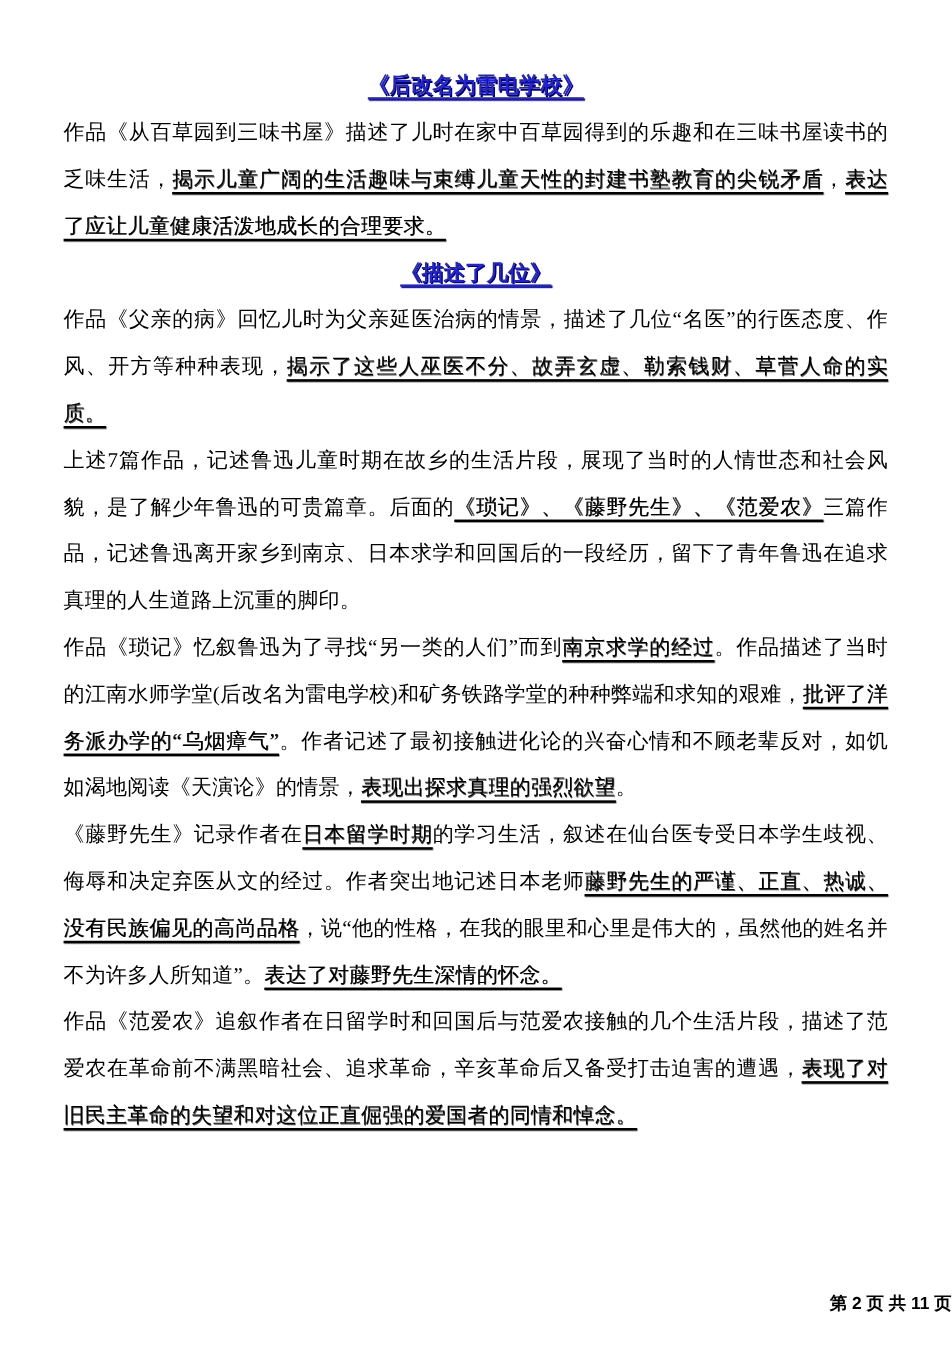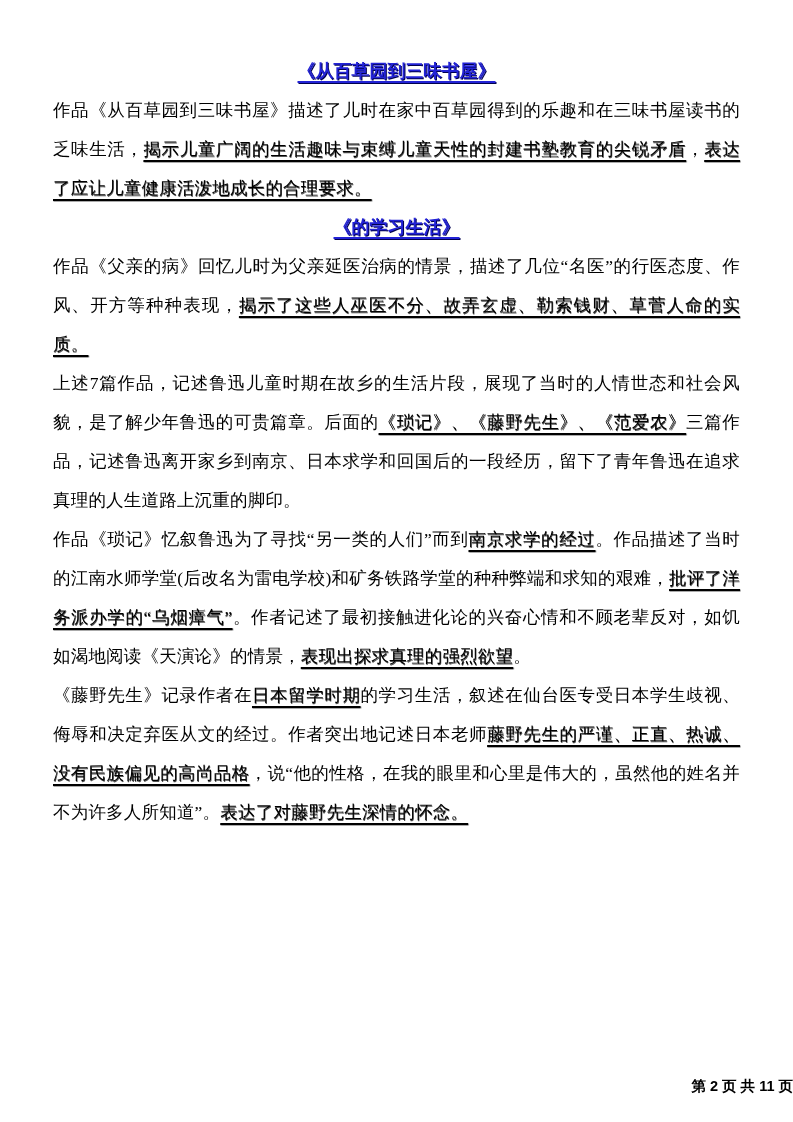--- a/index.html
+++ b/index.html
@@ -64,22 +64,23 @@
     font-weight: bold;
     font-family: "Liberation Sans", "DejaVu Sans", sans-serif;
     color: #000000;
   }
 </style>
 </head>
 <body>
 
 <div class="page">
   <div class="content">
-      <div class="heading"><a class="heading-link">《从百草园到三味书屋》</a></div>
+      <div class="heading"><a class="heading-link">《后改名为雷电学校》</a></div>
       <p class="para"><span class="run">作品《从百草园到三味书屋》描述了儿时在家中百草园得到的乐趣和在三味书屋读书的乏味生活，</span><span class="run em">揭示儿童广阔的生活趣味与束缚儿童天性的封建书塾教育的尖锐矛盾</span><span class="run">，</span><span class="run em">表达了应让儿童健康活泼地成长的合理要求。</span></p>
-      <div class="heading"><a class="heading-link">《的学习生活》</a></div>
+      <div class="heading"><a class="heading-link">《描述了几位》</a></div>
       <p class="para"><span class="run">作品《父亲的病》回忆儿时为父亲延医治病的情景，描述了几位“名医”的行医态度、作风、开方等种种表现，</span><span class="run em">揭示了这些人巫医不分、故弄玄虚、勒索钱财、草菅人命的实质。</span></p>
       <p class="para"><span class="run">上述7篇作品，记述鲁迅儿童时期在故乡的生活片段，展现了当时的人情世态和社会风貌，是了解少年鲁迅的可贵篇章。后面的</span><span class="run em">《琐记》、《藤野先生》、《范爱农》</span><span class="run">三篇作品，记述鲁迅离开家乡到南京、日本求学和回国后的一段经历，留下了青年鲁迅在追求真理的人生道路上沉重的脚印。</span></p>
       <p class="para"><span class="run">作品《琐记》忆叙鲁迅为了寻找“另一类的人们”而到</span><span class="run em">南京求学的经过</span><span class="run">。作品描述了当时的江南水师学堂(后改名为雷电学校)和矿务铁路学堂的种种弊端和求知的艰难，</span><span class="run em">批评了洋务派办学的“乌烟瘴气”</span><span class="run">。作者记述了最初接触进化论的兴奋心情和不顾老辈反对，如饥如渴地阅读《天演论》的情景，</span><span class="run em">表现出探求真理的强烈欲望</span><span class="run">。</span></p>
       <p class="para"><span class="run">《藤野先生》记录作者在</span><span class="run em">日本留学时期</span><span class="run">的学习生活，叙述在仙台医专受日本学生歧视、侮辱和决定弃医从文的经过。作者突出地记述日本老师</span><span class="run em">藤野先生的严谨、正直、热诚、没有民族偏见的高尚品格</span><span class="run">，说“他的性格，在我的眼里和心里是伟大的，虽然他的姓名并不为许多人所知道”。</span><span class="run em">表达了对藤野先生深情的怀念。</span></p>
+      <p class="para"><span class="run">作品《范爱农》追叙作者在日留学时和回国后与范爱农接触的几个生活片段，描述了范爱农在革命前不满黑暗社会、追求革命，辛亥革命后又备受打击迫害的遭遇，</span><span class="run em">表现了对旧民主革命的失望和对这位正直倔强的爱国者的同情和悼念。</span></p>
     </div>
   <div class="footer">第 2 页 共 11 页</div>
 </div>
 
 </body></html>

